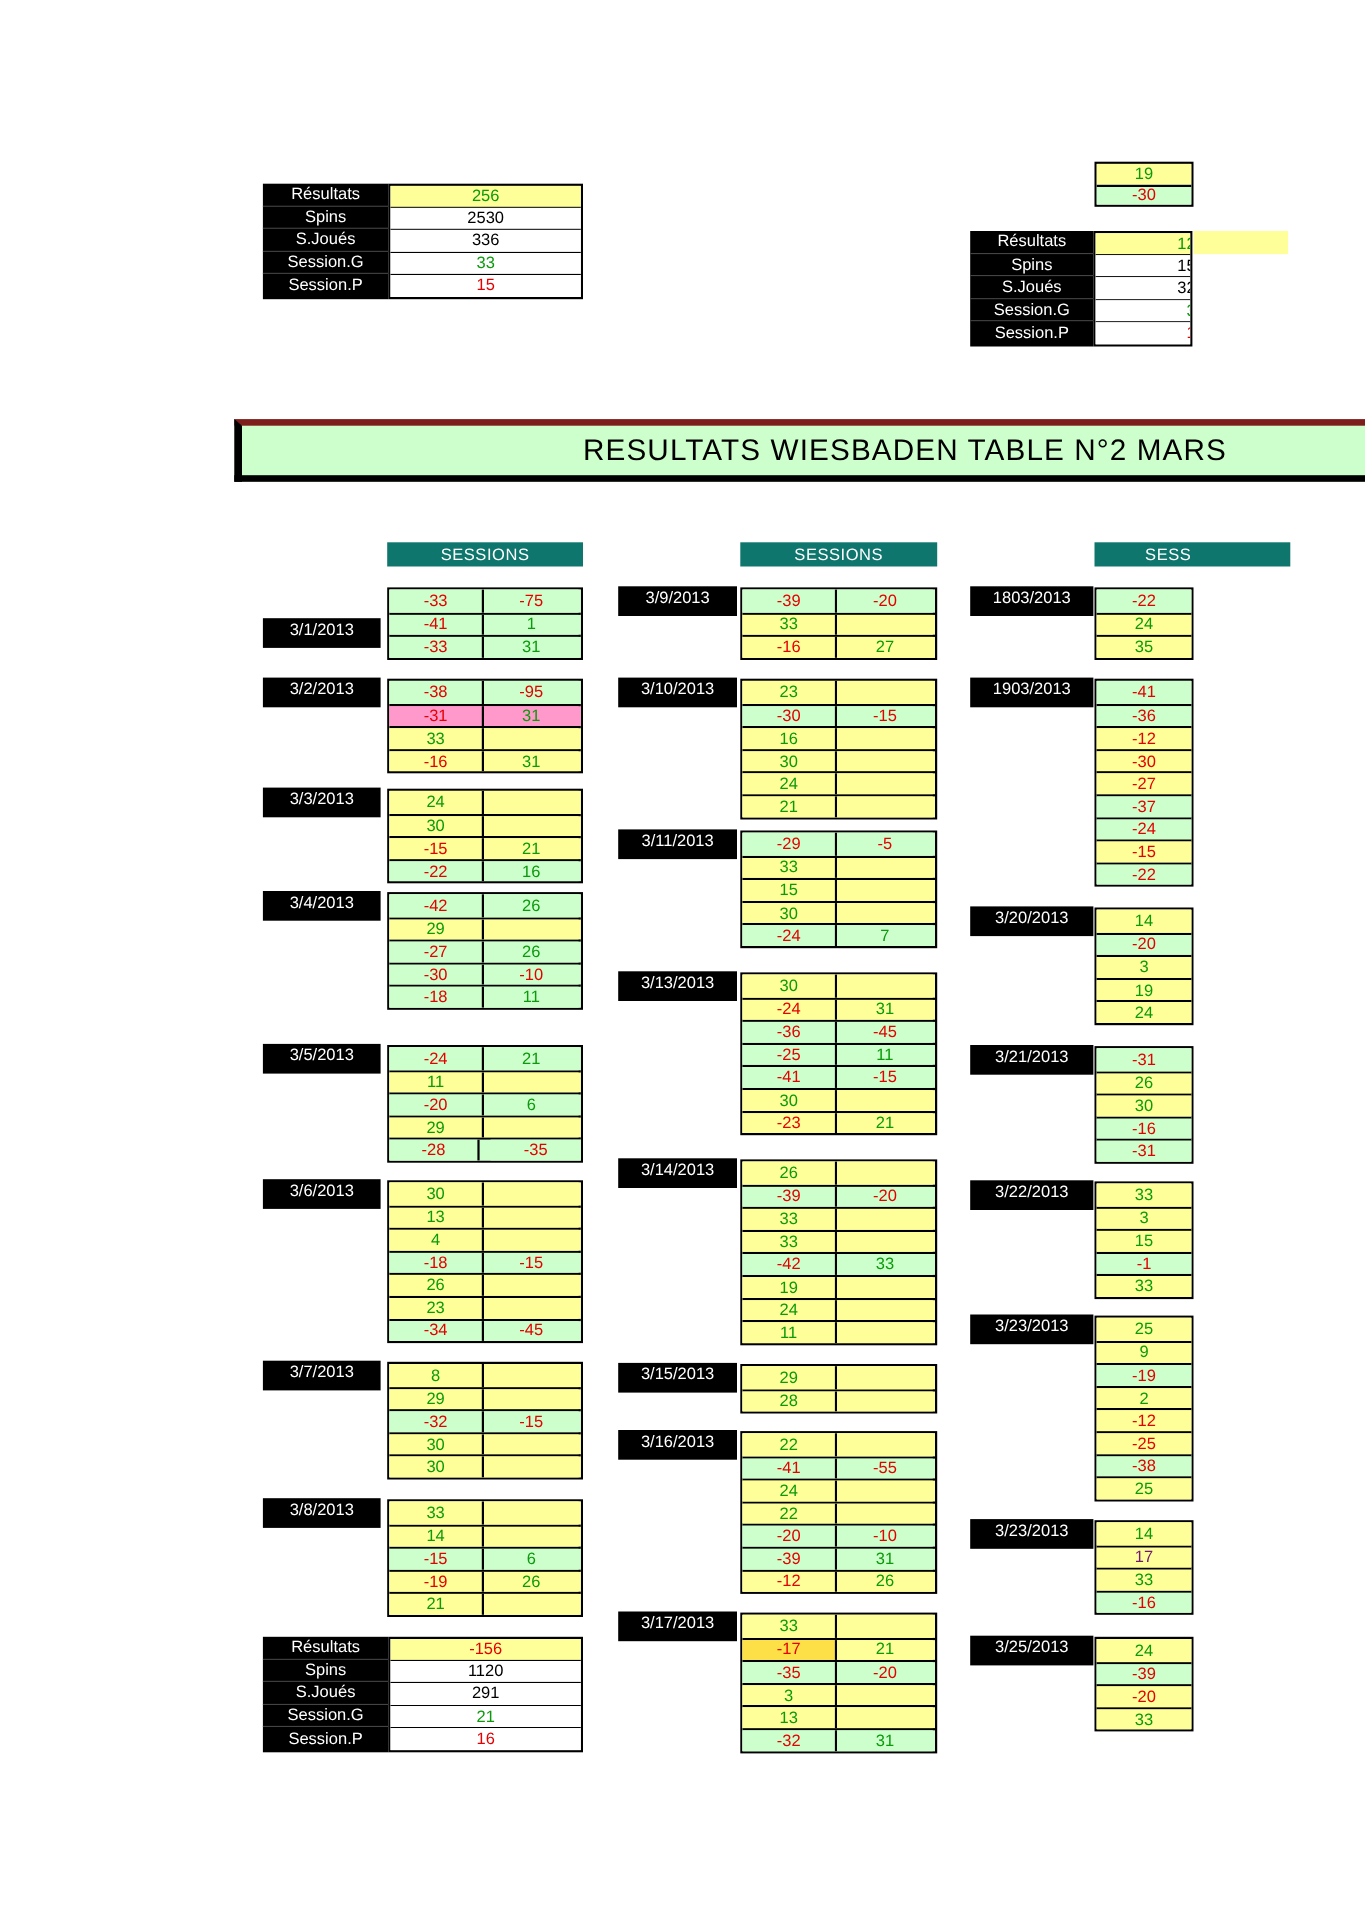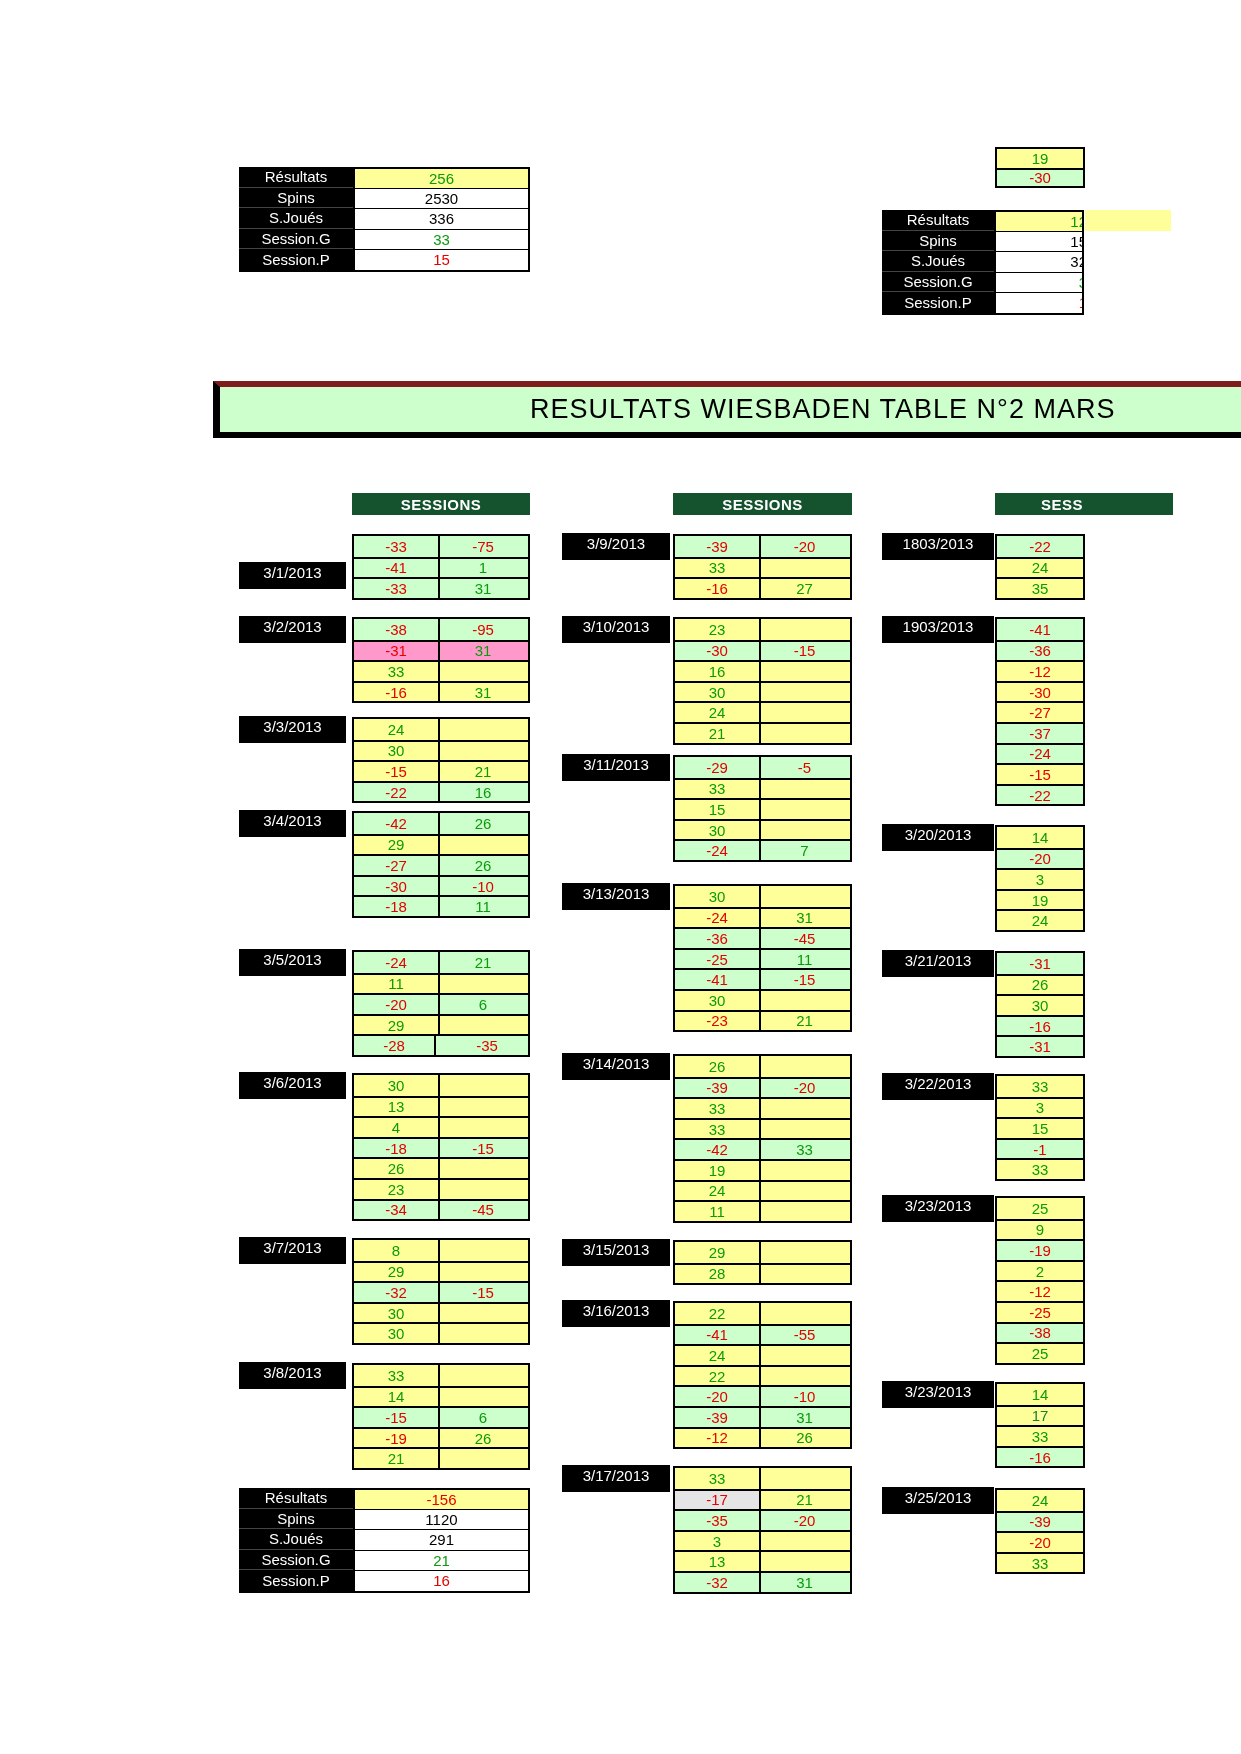--- a/index.html
+++ b/index.html
@@ -5,21 +5,21 @@
   html,body{margin:0;padding:0;background:#fff;}
   #page{position:relative;width:1241px;height:1754px;background:#ffffff;overflow:hidden;
         font-family:"Liberation Sans",sans-serif;}
   .abs{position:absolute;box-sizing:border-box;}
   
   #title-bar{left:213px;top:381px;width:1028px;height:57px;background:#ccffcc;
              border-top:6px solid #7f1d1d;border-left:7px solid #000;border-bottom:6px solid #000;
              overflow:hidden;display:flex;align-items:center;}
   .title-text{padding-left:310px;font-size:27px;letter-spacing:1px;color:#000;white-space:nowrap;}
   
-  .sess-bar{top:493px;height:22px;background:#14532d;color:#fff;font-weight:bold;font-size:15px;
+  .sess-bar{top:493px;height:22px;background:#0f766e;color:#fff;font-weight:normal;font-size:15px;
             display:flex;align-items:center;justify-content:center;letter-spacing:.5px;}
   
   .sumbox{display:flex;}
   .labcol{background:#000;}
   .labcell{color:#fff;font-size:15px;display:flex;align-items:center;justify-content:center;
            border-bottom:1px solid #444;box-sizing:border-box;}
   .labcell:last-child{border-bottom:none;}
   .valcol{border:2px solid #000;box-sizing:border-box;}
   .valcell{font-size:15px;display:flex;align-items:center;justify-content:center;
            border-bottom:1px solid #000;box-sizing:border-box;overflow:hidden;}
@@ -490,21 +490,21 @@
         <div class="gcell" style="width: 87px; background: rgb(255, 255, 153); color: rgb(12, 154, 12);">26</div>
       </div>
     </div>
     <div class="abs datebar" style="left: 562px; top: 1465px; width: 108px;">3/17/2013</div>
     <div class="abs grp" style="left: 673px; top: 1466px; width: 179px;">
       <div class="grow" style="height: 20.6px; background: rgb(255, 255, 153);">
         <div class="gcell" style="width: 86px; background: rgb(255, 255, 153); color: rgb(12, 154, 12);">33</div>
         <div class="gcell" style="width: 87px; background: rgb(255, 255, 153); color: rgb(0, 0, 0);"></div>
       </div>
       <div class="grow" style="height: 20.6px; background: rgb(255, 255, 153);">
-        <div class="gcell" style="width: 86px; background: #e5e5e5; color: rgb(230, 0, 0);">-17</div>
+        <div class="gcell" style="width: 86px; background: #fde047; color: rgb(230, 0, 0);">-17</div>
         <div class="gcell" style="width: 87px; background: rgb(255, 255, 153); color: rgb(12, 154, 12);">21</div>
       </div>
       <div class="grow" style="height: 20.6px; background: rgb(204, 255, 204);">
         <div class="gcell" style="width: 86px; background: rgb(204, 255, 204); color: rgb(230, 0, 0);">-35</div>
         <div class="gcell" style="width: 87px; background: rgb(204, 255, 204); color: rgb(230, 0, 0);">-20</div>
       </div>
       <div class="grow" style="height: 20.6px; background: rgb(255, 255, 153);">
         <div class="gcell" style="width: 86px; background: rgb(255, 255, 153); color: rgb(12, 154, 12);">3</div>
         <div class="gcell" style="width: 87px; background: rgb(255, 255, 153); color: rgb(0, 0, 0);"></div>
       </div>
@@ -639,21 +639,21 @@
       <div class="grow" style="height: 20.6px; background: rgb(255, 255, 153);">
         <div class="gcell" style="width: 86px; background: rgb(255, 255, 153); color: rgb(12, 154, 12);">25</div>
       </div>
     </div>
     <div class="abs datebar" style="left: 882px; top: 1381px; width: 112px;">3/23/2013</div>
     <div class="abs grp" style="left: 995px; top: 1382px; width: 90px;">
       <div class="grow" style="height: 20.6px; background: rgb(255, 255, 153);">
         <div class="gcell" style="width: 86px; background: rgb(255, 255, 153); color: rgb(12, 154, 12);">14</div>
       </div>
       <div class="grow" style="height: 20.6px; background: rgb(255, 255, 153);">
-        <div class="gcell" style="width: 89px; background: rgb(255, 255, 153); color: #15803d; text-align: right;">17</div>
+        <div class="gcell" style="width: 89px; background: rgb(255, 255, 153); color: #701a75; text-align: right;">17</div>
       </div>
       <div class="grow" style="height: 20.6px; background: rgb(255, 255, 153);">
         <div class="gcell" style="width: 86px; background: rgb(255, 255, 153); color: rgb(12, 154, 12);">33</div>
       </div>
       <div class="grow" style="height: 20.6px; background: rgb(204, 255, 204);">
         <div class="gcell" style="width: 86px; background: rgb(204, 255, 204); color: rgb(230, 0, 0);">-16</div>
       </div>
     </div>
     <div class="abs datebar" style="left: 882px; top: 1487px; width: 112px;">3/25/2013</div>
     <div class="abs grp" style="left: 995px; top: 1488px; width: 90px;">

